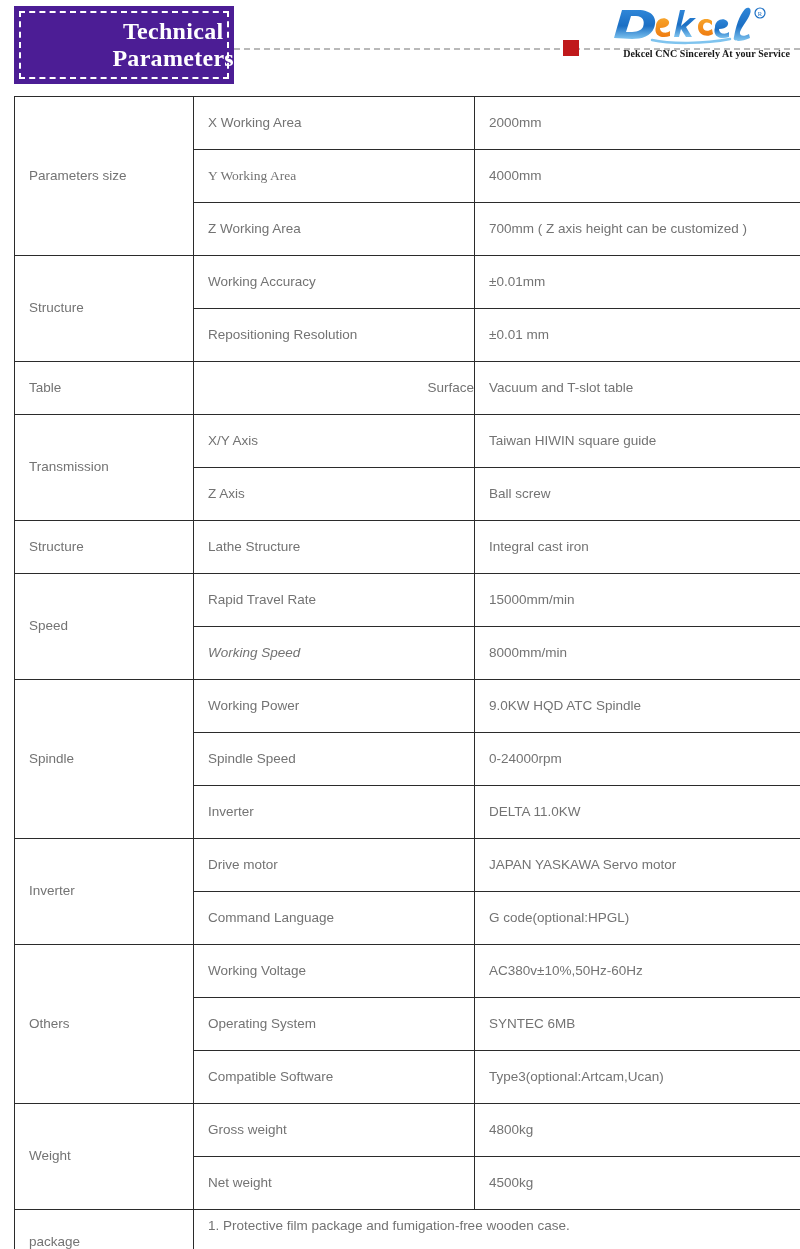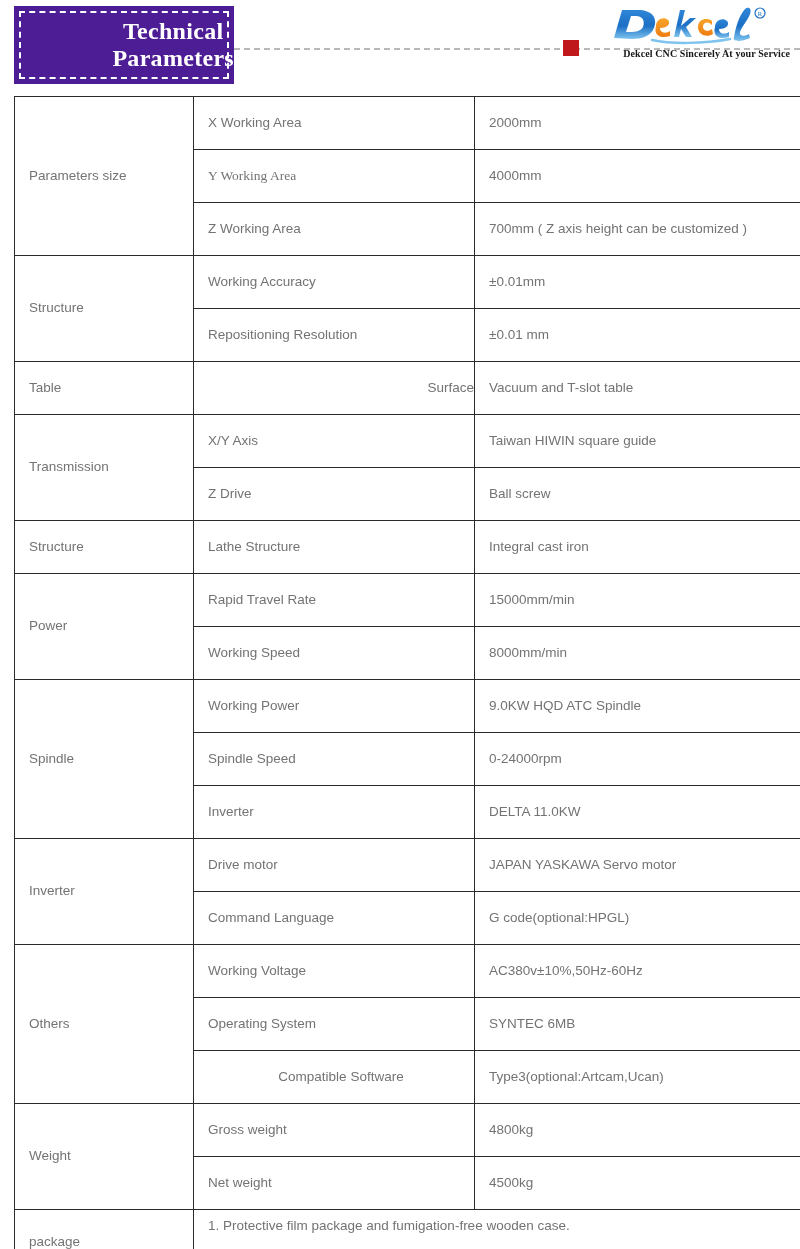--- a/index.html
+++ b/index.html
@@ -219,35 +219,35 @@
           <td class="cat" rowspan="1">Table</td>
           <td class="param" style="height: 52px; text-align: right;">Surface</td>
           <td class="val">Vacuum and T-slot table</td>
         </tr>
         <tr>
           <td class="cat" rowspan="2">Transmission</td>
           <td class="param" style="height: 52px; margin-top: 48px;">X/Y Axis</td>
           <td class="val">Taiwan HIWIN square guide</td>
         </tr>
         <tr>
-          <td class="param" style="height: 52px;">Z Drive</td>
+          <td class="param" style="height: 52px;">Z Axis</td>
           <td class="val">Ball screw</td>
         </tr>
         <tr>
           <td class="cat" rowspan="1">Structure</td>
           <td class="param" style="height: 52px; margin-top: 28px;">Lathe Structure</td>
           <td class="val">Integral cast iron</td>
         </tr>
         <tr>
-          <td class="cat" rowspan="2">Power</td>
+          <td class="cat" rowspan="2">Speed</td>
           <td class="param" style="height: 52px;">Rapid Travel Rate</td>
           <td class="val">15000mm/min</td>
         </tr>
         <tr>
-          <td class="param" style="height: 52px;">Working Speed</td>
+          <td class="param" style="height: 52px; font-style: italic;">Working Speed</td>
           <td class="val">8000mm/min</td>
         </tr>
         <tr>
           <td class="cat" rowspan="3">Spindle</td>
           <td class="param" style="height: 52px;">Working Power</td>
           <td class="val">9.0KW HQD ATC Spindle</td>
         </tr>
         <tr>
           <td class="param" style="height: 52px;">Spindle Speed</td>
           <td class="val">0-24000rpm</td>
@@ -268,21 +268,21 @@
         <tr>
           <td class="cat" rowspan="3">Others</td>
           <td class="param" style="height: 52px; margin-top: 19px;">Working Voltage</td>
           <td class="val">AC380v±10%,50Hz-60Hz</td>
         </tr>
         <tr>
           <td class="param" style="height: 52px;">Operating System</td>
           <td class="val">SYNTEC 6MB</td>
         </tr>
         <tr>
-          <td class="param" style="height: 52px; text-align: center;">Compatible Software</td>
+          <td class="param" style="height: 52px;">Compatible Software</td>
           <td class="val">Type3(optional:Artcam,Ucan)</td>
         </tr>
         <tr>
           <td class="cat" rowspan="2">Weight</td>
           <td class="param" style="height: 52px;">Gross weight</td>
           <td class="val">4800kg</td>
         </tr>
         <tr>
           <td class="param" style="height: 52px;">Net weight</td>
           <td class="val">4500kg</td>

